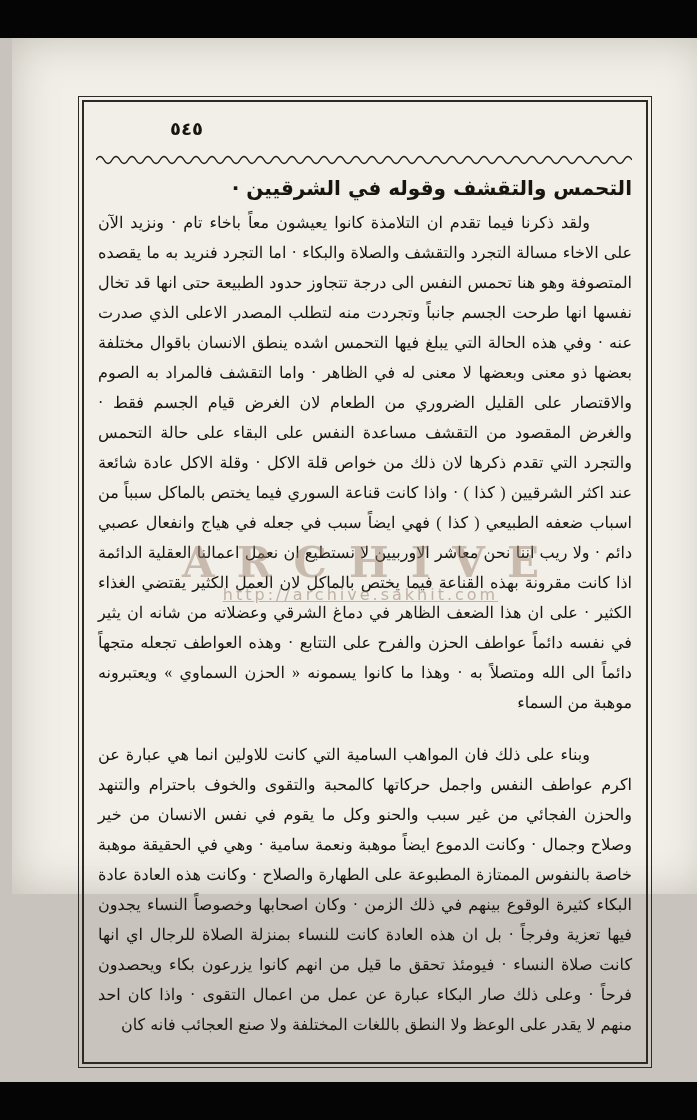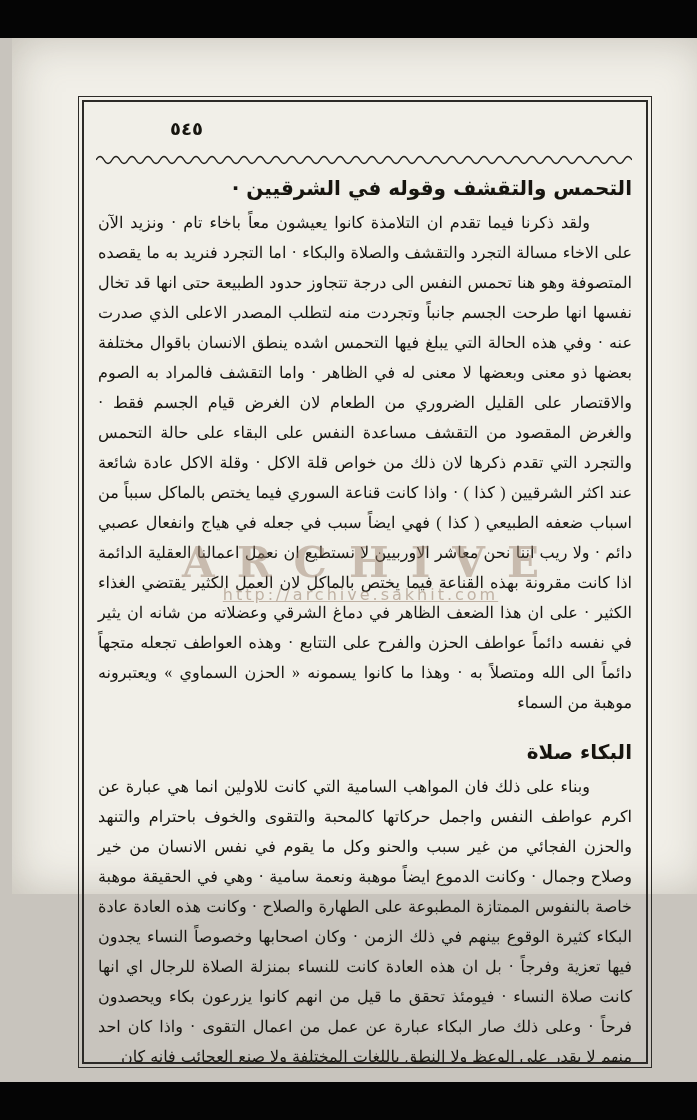--- a/index.html
+++ b/index.html
@@ -79,21 +79,20 @@
         <svg class="squiggle" width="536" height="12" viewBox="0 0 536 12">
           <path d="M0 6 q4 -7 8 0 t8 0 t8 0 t8 0 t8 0 t8 0 t8 0 t8 0 t8 0 t8 0 t8 0 t8 0 t8 0 t8 0 t8 0 t8 0 t8 0 t8 0 t8 0 t8 0 t8 0 t8 0 t8 0 t8 0 t8 0 t8 0 t8 0 t8 0 t8 0 t8 0 t8 0 t8 0 t8 0 t8 0 t8 0 t8 0 t8 0 t8 0 t8 0 t8 0 t8 0 t8 0 t8 0 t8 0 t8 0 t8 0 t8 0 t8 0 t8 0 t8 0 t8 0 t8 0 t8 0 t8 0 t8 0 t8 0 t8 0 t8 0 t8 0 t8 0 t8 0 t8 0 t8 0 t8 0 t8 0 t8 0 t8 0" fill="none" stroke="#24221e" stroke-width="1.4"></path>
         </svg>
 
         <div class="section section-1">
           <h3 class="section-heading">التحمس والتقشف وقوله في الشرقيين ·</h3>
           <p class="section-body">ولقد ذكرنا فيما تقدم ان التلامذة كانوا يعيشون معاً باخاء تام · ونزيد الآن على الاخاء مسالة التجرد والتقشف والصلاة والبكاء · اما التجرد فنريد به ما يقصده المتصوفة وهو هنا تحمس النفس الى درجة تتجاوز حدود الطبيعة حتى انها قد تخال نفسها انها طرحت الجسم جانباً وتجردت منه لتطلب المصدر الاعلى الذي صدرت عنه · وفي هذه الحالة التي يبلغ فيها التحمس اشده ينطق الانسان باقوال مختلفة بعضها ذو معنى وبعضها لا معنى له في الظاهر · واما التقشف فالمراد به الصوم والاقتصار على القليل الضروري من الطعام لان الغرض قيام الجسم فقط · والغرض المقصود من التقشف مساعدة النفس على البقاء على حالة التحمس والتجرد التي تقدم ذكرها لان ذلك من خواص قلة الاكل · وقلة الاكل عادة شائعة عند اكثر الشرقيين ( كذا ) · واذا كانت قناعة السوري فيما يختص بالماكل سبباً من اسباب ضعفه الطبيعي ( كذا ) فهي ايضاً سبب في جعله في هياج وانفعال عصبي دائم · ولا ريب اننا نحن معاشر الاوربيين لا نستطيع ان نعمل اعمالنا العقلية الدائمة اذا كانت مقرونة بهذه القناعة فيما يختص بالماكل لان العمل الكثير يقتضي الغذاء الكثير · على ان هذا الضعف الظاهر في دماغ الشرقي وعضلاته من شانه ان يثير في نفسه دائماً عواطف الحزن والفرح على التتابع · وهذه العواطف تجعله متجهاً دائماً الى الله ومتصلاً به · وهذا ما كانوا يسمونه « الحزن السماوي » ويعتبرونه موهبة من السماء</p>
         </div>
 
         <div class="section section-2">
-          <h3 class="section-heading">البكاء صلاة</h3>
           <p class="section-body">وبناء على ذلك فان المواهب السامية التي كانت للاولين انما هي عبارة عن اكرم عواطف النفس واجمل حركاتها كالمحبة والتقوى والخوف باحترام والتنهد والحزن الفجائي من غير سبب والحنو وكل ما يقوم في نفس الانسان من خير وصلاح وجمال · وكانت الدموع ايضاً موهبة ونعمة سامية · وهي في الحقيقة موهبة خاصة بالنفوس الممتازة المطبوعة على الطهارة والصلاح · وكانت هذه العادة عادة البكاء كثيرة الوقوع بينهم في ذلك الزمن · وكان اصحابها وخصوصاً النساء يجدون فيها تعزية وفرجاً · بل ان هذه العادة كانت للنساء بمنزلة الصلاة للرجال اي انها كانت صلاة النساء · فيومئذ تحقق ما قيل من انهم كانوا يزرعون بكاء ويحصدون فرحاً · وعلى ذلك صار البكاء عبارة عن عمل من اعمال التقوى · واذا كان احد منهم لا يقدر على الوعظ ولا النطق باللغات المختلفة ولا صنع العجائب فانه كان</p>
         </div>
 
       </div>
     </div>
 
     <div class="watermark">
       <div class="wm-text">ARCHIVE</div>
       <div class="wm-url">http://archive.sakhit.com</div>
     </div>

